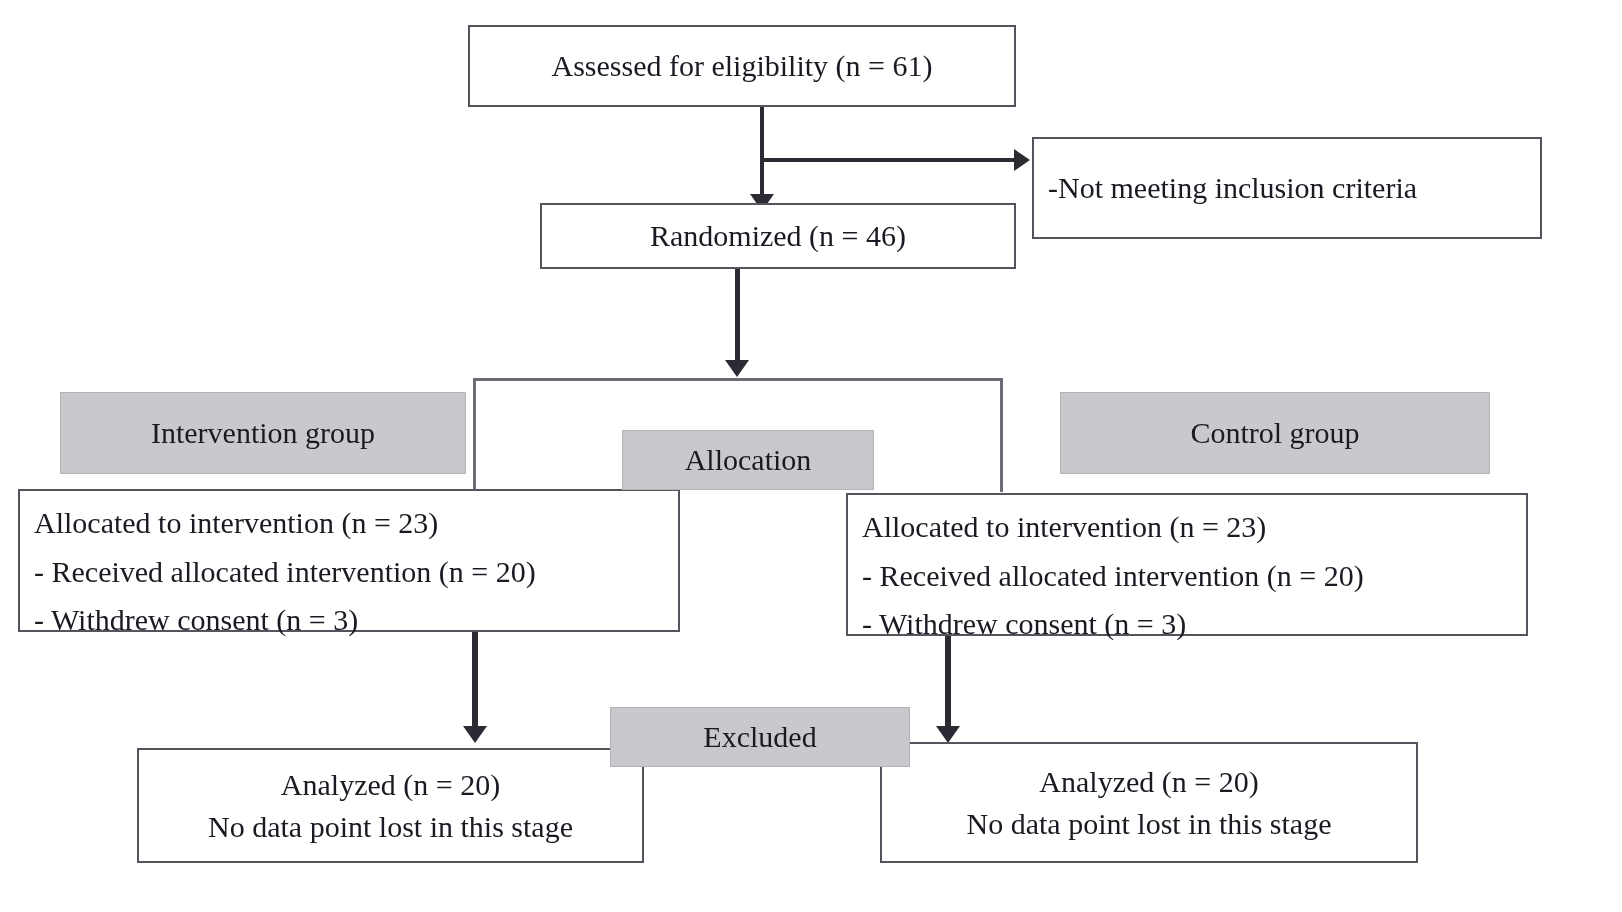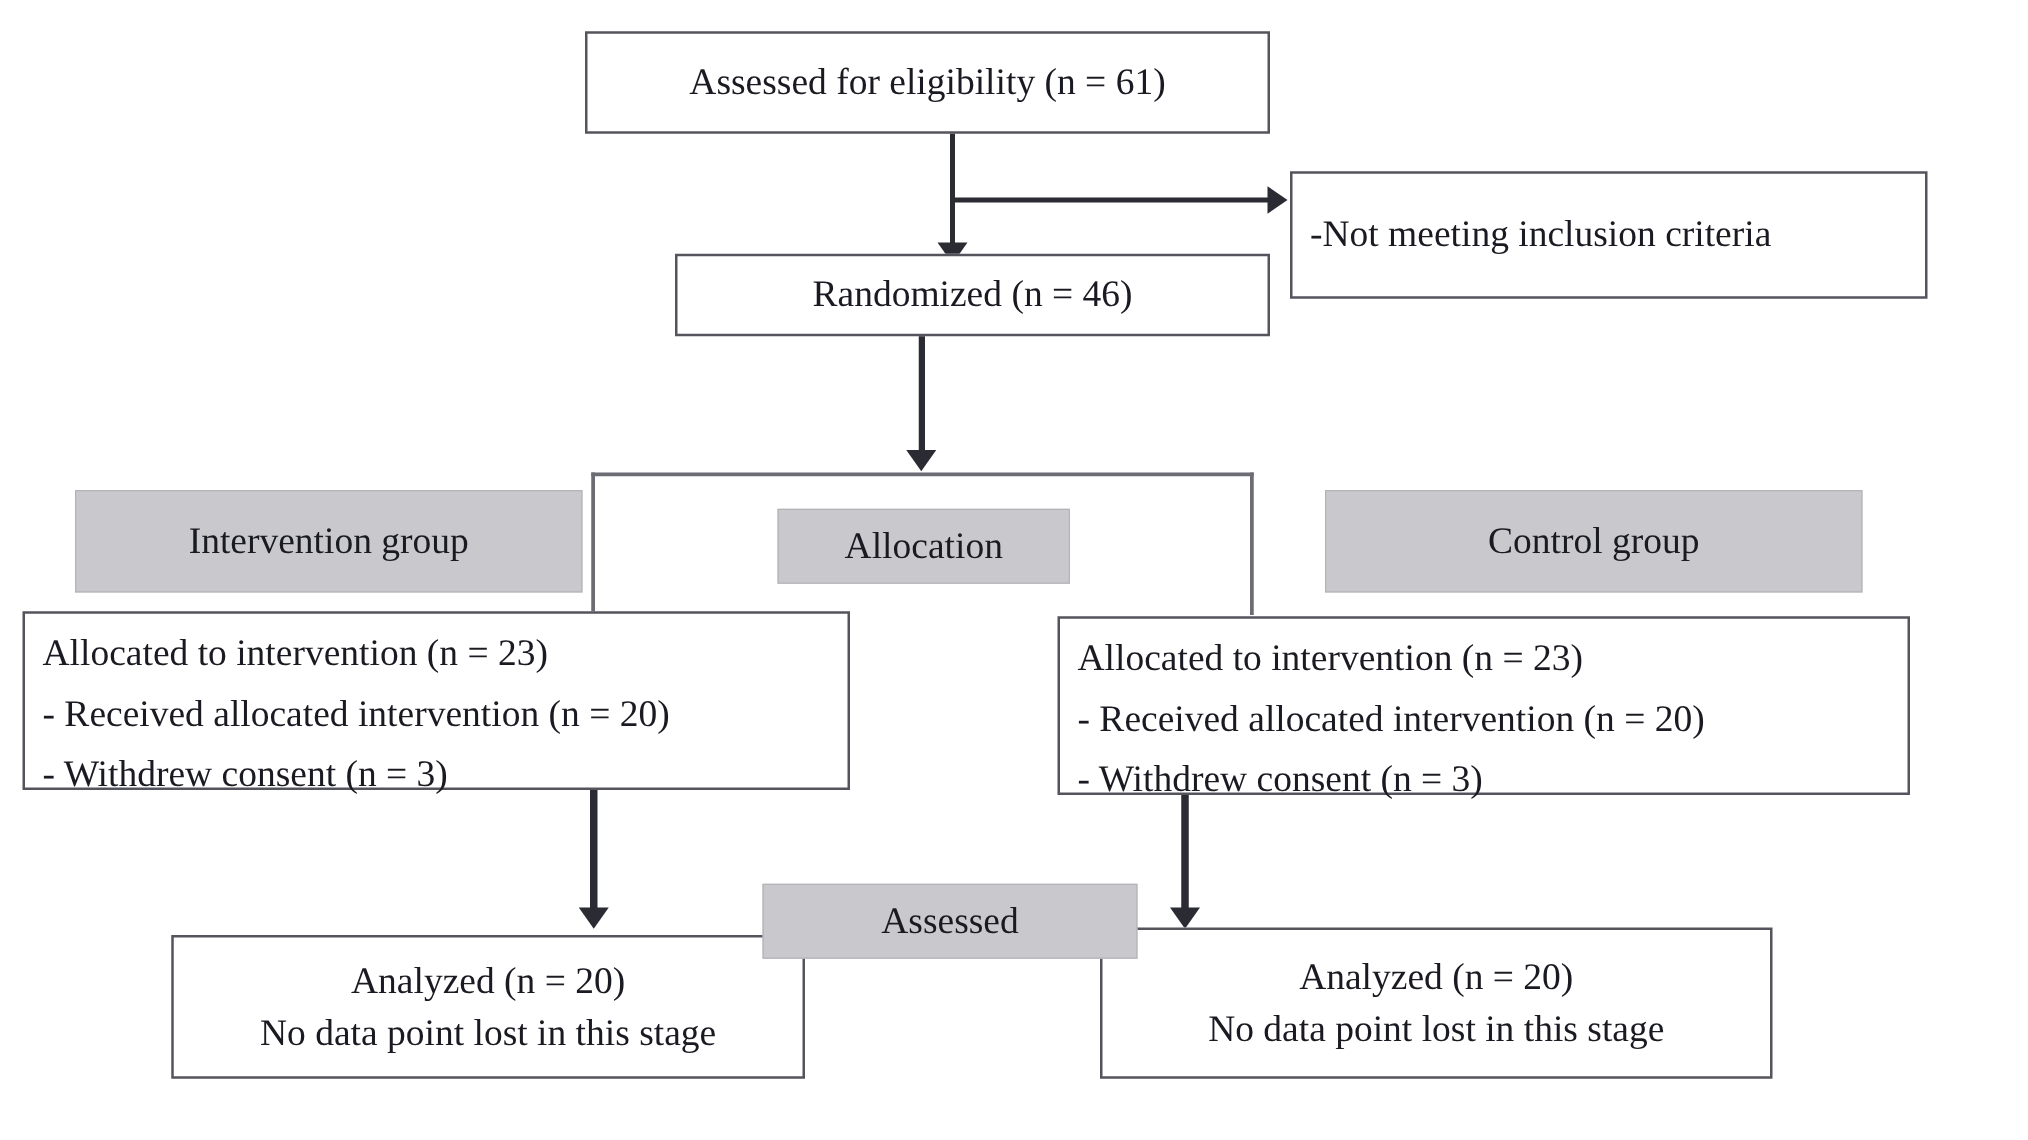--- a/index.html
+++ b/index.html
@@ -123,37 +123,37 @@
     <div class="ltext">- Received allocated intervention (n = 20)</div>
     <div class="ltext">- Withdrew consent (n = 3)</div>
   </div>
 
   <div class="box" style="left:846px; top:493px; width:682px; height:143px; justify-content:flex-start; padding-top:8px;">
     <div class="ltext">Allocated to intervention (n = 23)</div>
     <div class="ltext">- Received allocated intervention (n = 20)</div>
     <div class="ltext">- Withdrew consent (n = 3)</div>
   </div>
 
-  <div class="gray" style="left:622px; top:407px; width:234px; height:60px; z-index:5;">
+  <div class="gray" style="left:622px; top:430px; width:252px; height:60px; z-index:5;">
     <span class="gtext">Allocation</span>
   </div>
 
   <div class="line" style="left:472px; top:632px; width:6px; height:102px;"></div>
   <div class="arrowhead-down" style="left:463px; top:726px;"></div>
 
   <div class="line" style="left:945px; top:636px; width:6px; height:98px;"></div>
   <div class="arrowhead-down" style="left:936px; top:726px;"></div>
 
   <div class="box" style="left:137px; top:748px; width:507px; height:115px;">
     <div class="ctext">Analyzed (n = 20)</div>
     <div class="ctext">No data point lost in this stage</div>
   </div>
 
   <div class="box" style="left:880px; top:742px; width:538px; height:121px;">
     <div class="ctext">Analyzed (n = 20)</div>
     <div class="ctext">No data point lost in this stage</div>
   </div>
 
   <div class="gray" style="left:610px; top:707px; width:300px; height:60px; z-index:5;">
-    <span class="gtext">Assessed</span>
+    <span class="gtext">Excluded</span>
   </div>
 
 </div>
 
 </body></html>

